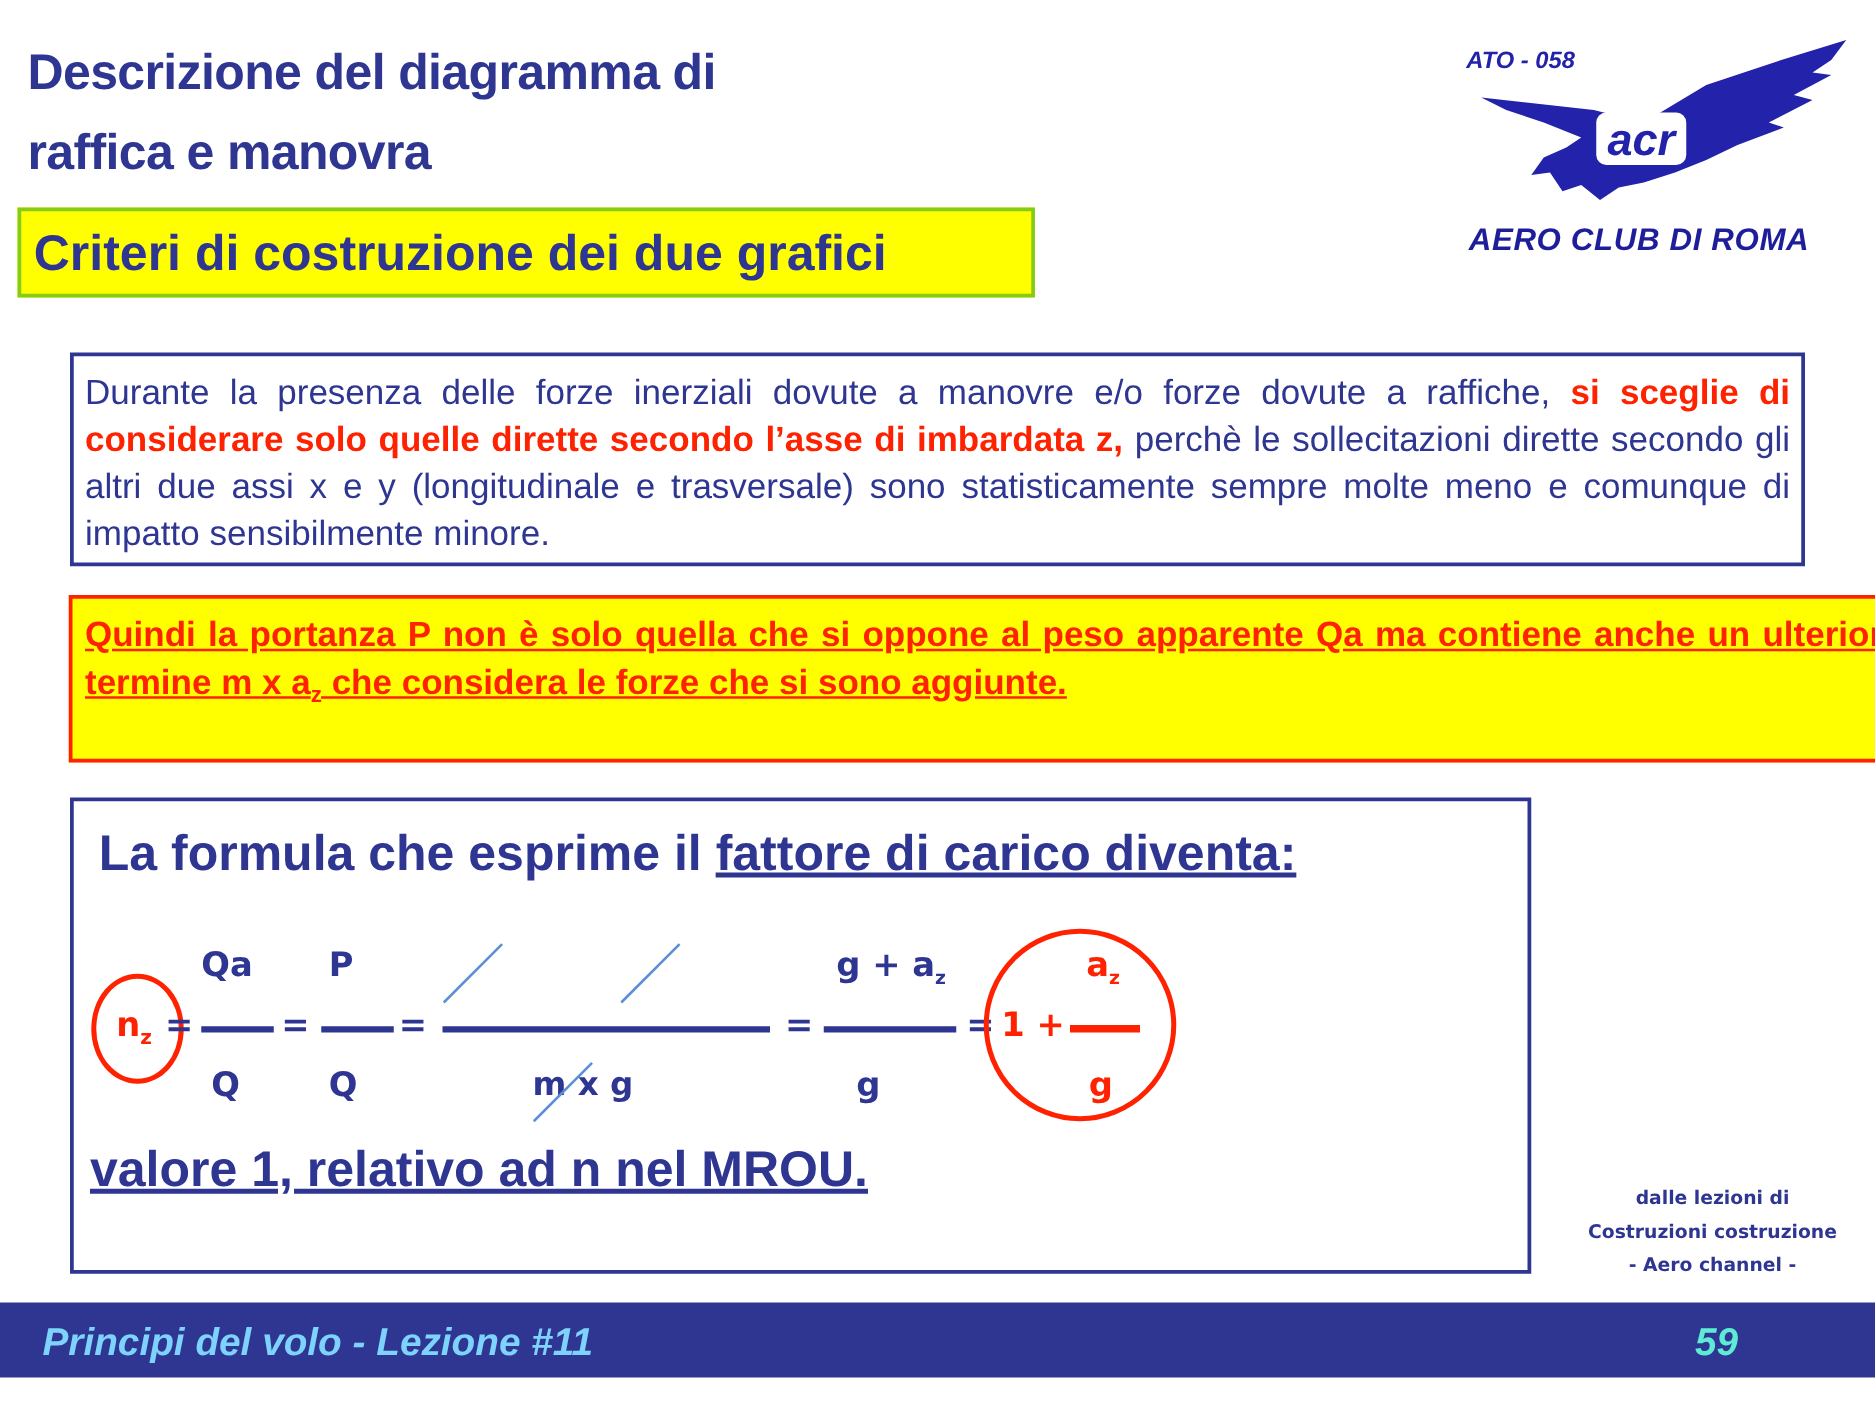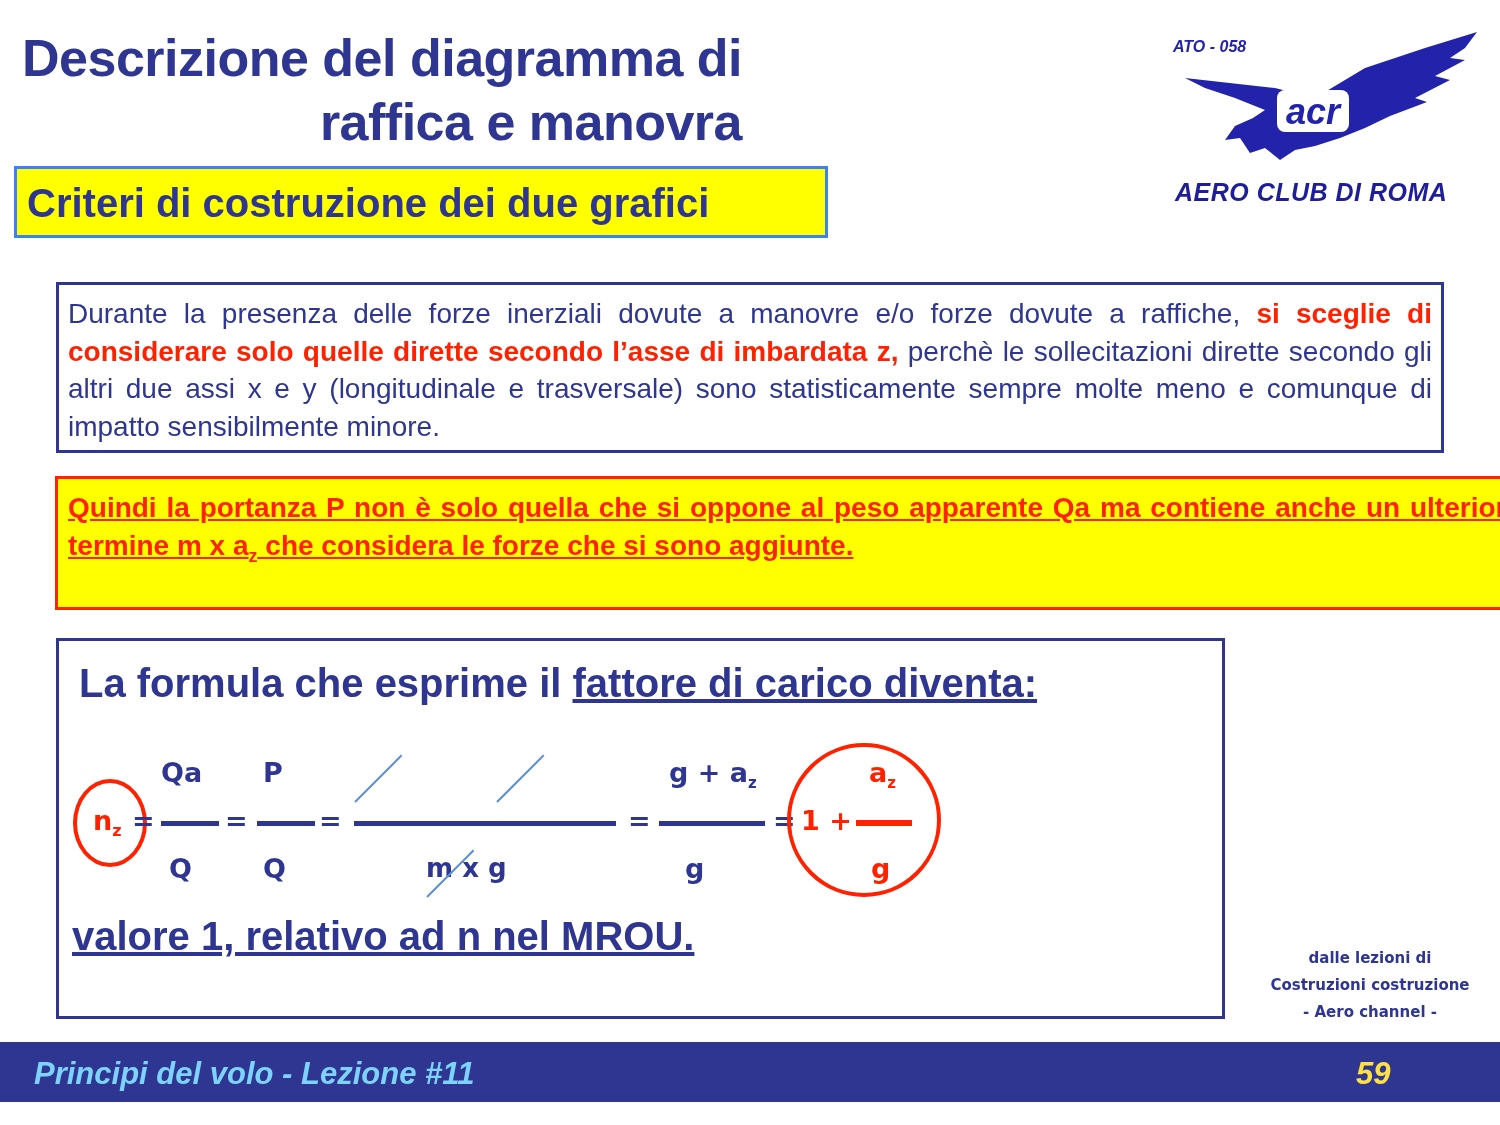--- a/index.html
+++ b/index.html
@@ -1,41 +1,41 @@
 <!DOCTYPE html>
 <html><head>
 <meta charset="utf-8">
 <style>
   html,body{margin:0;padding:0;background:#fff;}
   body{width:1500px;height:1125px;position:relative;overflow:hidden;font-family:"Liberation Sans",sans-serif;color:#2e3692;}
-  .title{position:absolute;left:22px;top:26px;font-size:52px;font-weight:bold;line-height:64px;color:#2e3692;letter-spacing:-0.5px;text-align:right;}
-  .subtitle-box{position:absolute;left:14px;top:166px;width:814px;height:72px;background:#ffff00;border:3px solid #3b82f6;box-sizing:border-box;}
+  .title{position:absolute;left:22px;top:26px;font-size:40px;font-weight:bold;line-height:64px;color:#2e3692;letter-spacing:-0.5px;}
+  .subtitle-box{position:absolute;left:14px;top:166px;width:814px;height:72px;background:#ffff00;border:3px solid #84cc16;box-sizing:border-box;}
   .subtitle-box span{position:absolute;left:10px;top:12px;font-size:40px;font-weight:bold;color:#2e3692;white-space:nowrap;}
   .logo{position:absolute;left:1165px;top:28px;width:320px;height:185px;}
-  .logo .ato{position:absolute;left:8px;top:10px;font-size:16px;font-weight:bold;font-style:italic;color:#2222aa;}
+  .logo .ato{position:absolute;left:8px;top:10px;font-size:19px;font-weight:bold;font-style:italic;color:#2222aa;}
   .logo .club{position:absolute;left:10px;top:150px;font-size:25px;font-weight:bold;font-style:italic;color:#1e1e9a;letter-spacing:0.5px;white-space:nowrap;}
   .box1{position:absolute;left:56px;top:282px;width:1388px;height:171px;border:3px solid #2e3692;box-sizing:border-box;background:#fff;}
   .box1 p{margin:0;position:absolute;left:9px;top:10px;right:9px;font-size:28px;line-height:37.5px;text-align:justify;text-align-last:left;color:#2e3692;}
   .red{color:#ff2200;font-weight:bold;}
   .box2{position:absolute;left:55px;top:476px;width:1480px;height:134px;background:#ffff00;border:3px solid #ff2200;box-sizing:border-box;}
   .box2 p{margin:0;position:absolute;left:10px;top:10px;right:10px;font-size:28px;line-height:38px;font-weight:bold;color:#ff2200;text-decoration:underline;text-align:justify;text-align-last:left;}
   .box3{position:absolute;left:56px;top:638px;width:1169px;height:381px;border:3px solid #2e3692;box-sizing:border-box;background:#fff;}
   .box3 .formula-title{position:absolute;left:20px;top:20px;font-size:40px;font-weight:bold;color:#2e3692;white-space:nowrap;}
   .box3 .formula-title u{text-decoration:underline;}
   .conclusion{position:absolute;left:13px;top:268px;font-size:40px;font-weight:bold;line-height:54px;color:#2e3692;text-decoration:underline;white-space:nowrap;}
   .f{position:absolute;font-family:"DejaVu Sans",sans-serif;font-weight:bold;font-size:27px;color:#2e3692;white-space:nowrap;}
   .fr{color:#ff2200;}
   .bar{position:absolute;height:5px;background:#2e3692;}
   .barr{position:absolute;height:6px;background:#ff2200;}
   .circle{position:absolute;border:4px solid #ff2200;border-radius:50%;box-sizing:border-box;}
   .slash{position:absolute;height:2px;background:#5a8fd8;transform-origin:left center;}
   .credit{position:absolute;left:1250px;top:945px;width:240px;text-align:center;font-family:"DejaVu Sans",sans-serif;font-weight:bold;font-size:15px;line-height:27px;color:#2e3692;}
   .footer{position:absolute;left:0;top:1042px;width:1500px;height:60px;background:#2e3692;}
   .footer .left{position:absolute;left:34px;top:14px;font-size:31px;font-weight:bold;font-style:italic;color:#7dd3fc;white-space:nowrap;}
-  .footer .right{position:absolute;left:1356px;top:14px;font-size:31px;font-weight:bold;font-style:italic;color:#fde047;}
+  .footer .right{position:absolute;left:1356px;top:14px;font-size:31px;font-weight:bold;font-style:italic;color:#5eead4;}
 </style>
 </head>
 <body>
 
 <div class="title">
   <div>Descrizione del diagramma di</div>
   <div>raffica e manovra</div>
 </div>
 
 <div class="subtitle-box">

